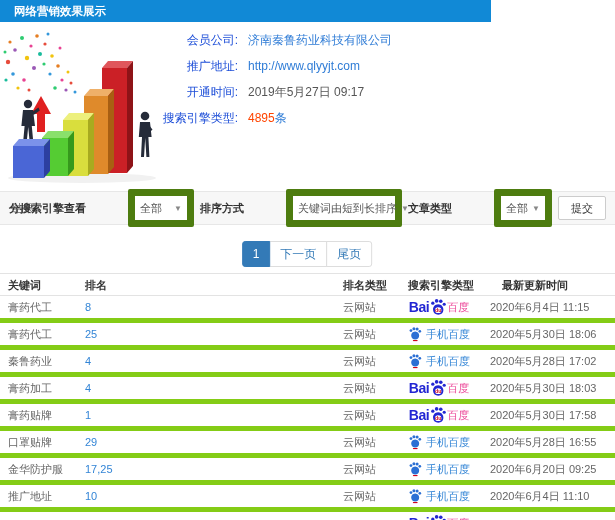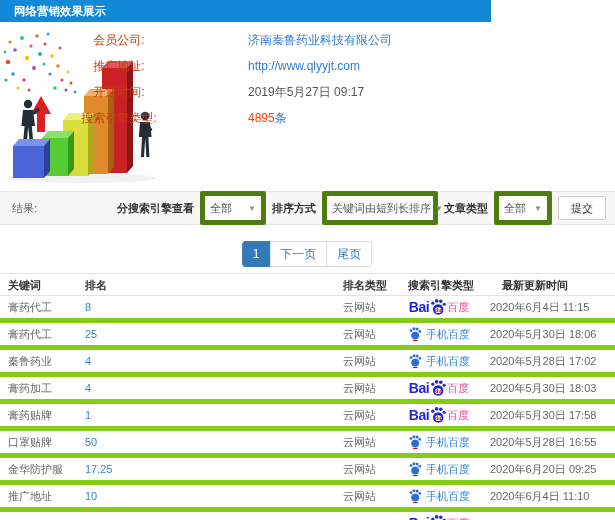--- a/index.html
+++ b/index.html
@@ -12,36 +12,36 @@
   
   .top-bar { position:absolute; left:0; top:0; width:491px; height:22px; background:#1189d6; }
   .top-title { position:absolute; left:14px; top:0; line-height:22px; font-size:11.5px; font-weight:bold; color:#fff; }
 
   
   .chart { position:absolute; left:0; top:28px; width:172px; height:158px; }
 
   
   .info-fields { position:absolute; left:0; top:32px; width:480px; }
   .f-row { display:flex; align-items:baseline; height:14px; margin-bottom:12px; font-size:12px; }
-  .f-label { width:238px; text-align:center; color:#c2410c; }
+  .f-label { width:238px; text-align:right; color:#1d4ed8; }
   .f-val { margin-left:10px; }
   .link { color:#2f7cd6; text-decoration:none; }
   .plain { color:#555; }
   .hl { color:#ff4400; }
 
   
   .results-bar { position:absolute; left:0; top:191px; width:615px; height:34px;
     background:#f7f7f7; border-top:1px solid #e7e7e7; border-bottom:1px solid #e7e7e7; }
   .results-label { position:absolute; left:12px; top:50%; transform:translateY(-50%); font-size:11px; color:#666; }
   .filter-group { position:absolute; right:9px; top:50%; transform:translateY(-50%);
     display:flex; align-items:center; gap:6px; }
   .flt-label { font-size:11px; font-weight:bold; color:#333; white-space:nowrap; }
   .select { display:flex; align-items:center; justify-content:space-between; height:24px;
-    background:#fff; border:5px solid #4d7c0f; border-radius:2px; font-size:11px; color:#555;
-    padding:12px 5px; cursor:pointer; white-space:nowrap; }
+    background:#fff; border:7px solid #4d7c0f; border-radius:2px; font-size:11px; color:#555;
+    padding:12px 5px; cursor:pointer; white-space:nowrap;margin-left:36px; }
   .sel-engine { width:66px; } .sel-sort { width:116px; } .sel-article { width:58px; }
   .caret { font-size:8px; color:#888; margin-left:4px; }
   .submit-btn { height:24px; background:#fff; border:1px solid #ccc; border-radius:2px;
     font-size:11px; color:#333; padding:0 12px; cursor:pointer; font-family:inherit; }
 
   
   .pagination { position:absolute; top:241px; left:50%; transform:translateX(-50%); display:flex; }
   .page-btn { padding:0 10px; height:26px; line-height:24px; border:1px solid #ddd;
     background:#fff; color:#337ab7; font-size:12px; text-align:center; margin-left:-1px; cursor:pointer; }
   .page-btn.active { background:#337ab7; border-color:#337ab7; color:#fff; border-radius:3px 0 0 3px; position:relative; z-index:1; }
@@ -303,21 +303,21 @@
           <text class="paw-du" x="13.3" y="20" font-size="7.5" font-weight="bold" fill="#d0021b" text-anchor="middle" font-family="Liberation Sans, sans-serif">du</text>
         </svg>
         <b class="du-cn">百度</b>
       </span>
 
     </span>
     <span class="cell c-time">2020年5月30日 17:58</span>
   </div>
         <div class="t-row">
     <span class="cell c-kw">口罩贴牌</span>
-    <span class="cell c-rank">50</span>
+    <span class="cell c-rank">29</span>
     <span class="cell c-type">云网站</span>
     <span class="c-engine">
 
       <span class="mobile-logo">
         <svg viewBox="0 0 26 28" width="14" height="15">
           <circle cx="5.5" cy="7.5" r="2.6" fill="#2b6fd4"></circle>
           <circle cx="11" cy="4.2" r="2.8" fill="#2b6fd4"></circle>
           <circle cx="17" cy="4.8" r="2.8" fill="#2b6fd4"></circle>
           <circle cx="22" cy="9" r="2.5" fill="#2b6fd4"></circle>
           <path d="M13.3 9.2 C8.3 9.2 5.6 13.3 5.9 17.4 C6.1 21.5 9.3 24.2 13.3 24.2 C17.7 24.2 20.6 21.5 20.8 17.4 C21 13.3 18.2 9.2 13.3 9.2 Z" fill="#2b6fd4"></path>

